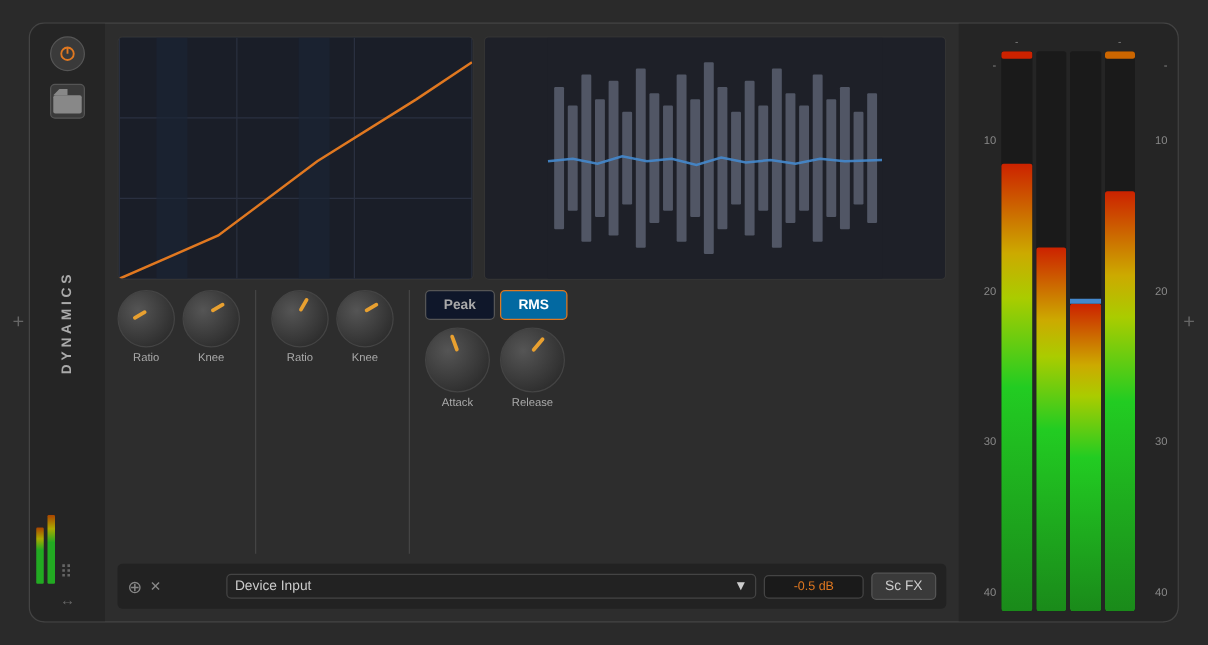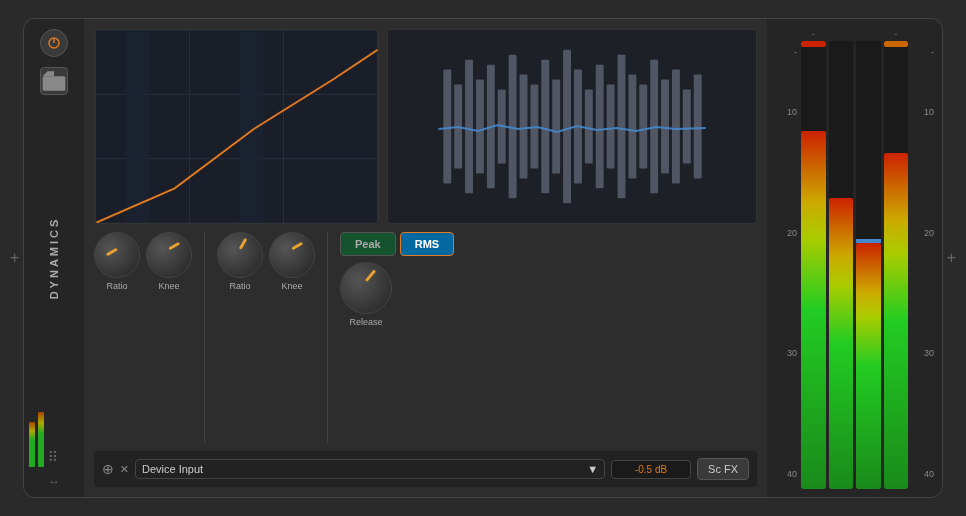--- a/index.html
+++ b/index.html
@@ -235,21 +235,21 @@
     .mode-buttons {
       display: flex;
       gap: 4px;
       margin-bottom: 6px;
     }
 
     .mode-btn {
       padding: 5px 14px;
       border-radius: 4px;
       border: 1px solid #555;
-      background: #14532d;
+      background: #0f172a;
       color: #aaa;
       font-size: 11px;
       font-weight: bold;
       cursor: pointer;
     }
 
     .mode-btn.active {
       background: #0369a1;
       border-color: #e07820;
       color: #fff;
@@ -293,20 +293,21 @@
       background: #222;
       border: 1px solid #444;
       border-radius: 4px;
       color: #ccc;
       font-size: 11px;
       padding: 3px 6px;
       display: flex;
       align-items: center;
       justify-content: space-between;
       cursor: pointer;
+      margin-left: 46px;
     }
 
     .device-db {
       background: #1a1a1a;
       border: 1px solid #444;
       border-radius: 4px;
       color: #e07820;
       font-size: 10px;
       padding: 3px 10px;
       min-width: 80px;
@@ -576,20 +577,26 @@
       <div class="section-divider"></div>
 
       <div class="attack-release-section">
         <div class="mode-buttons">
           <button class="mode-btn">Peak</button>
           <button class="mode-btn active">RMS</button>
         </div>
         <div class="knob-row">
           <div class="knob-container">
             <div class="knob" style="width:52px;height:52px;">
+              <div class="knob-marker rotate-attack" style="height:14px;"></div>
+            </div>
+            <span class="knob-label">Attack</span>
+          </div>
+          <div class="knob-container">
+            <div class="knob" style="width:52px;height:52px;">
               <div class="knob-marker rotate-release" style="height:14px;"></div>
             </div>
             <span class="knob-label">Release</span>
           </div>
         </div>
       </div>
     </div>
 
     <div class="bottom-bar">
       <span class="device-icon">⊕</span>

